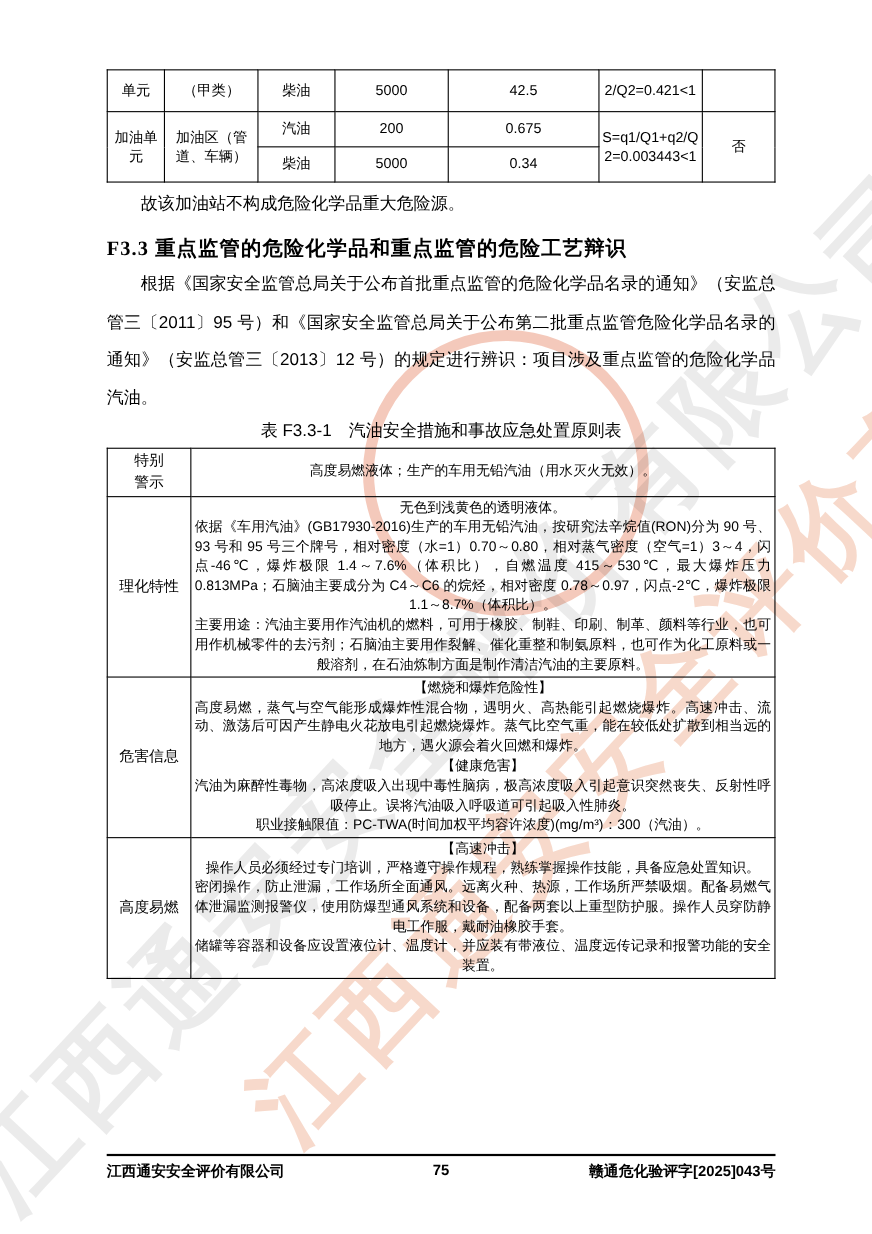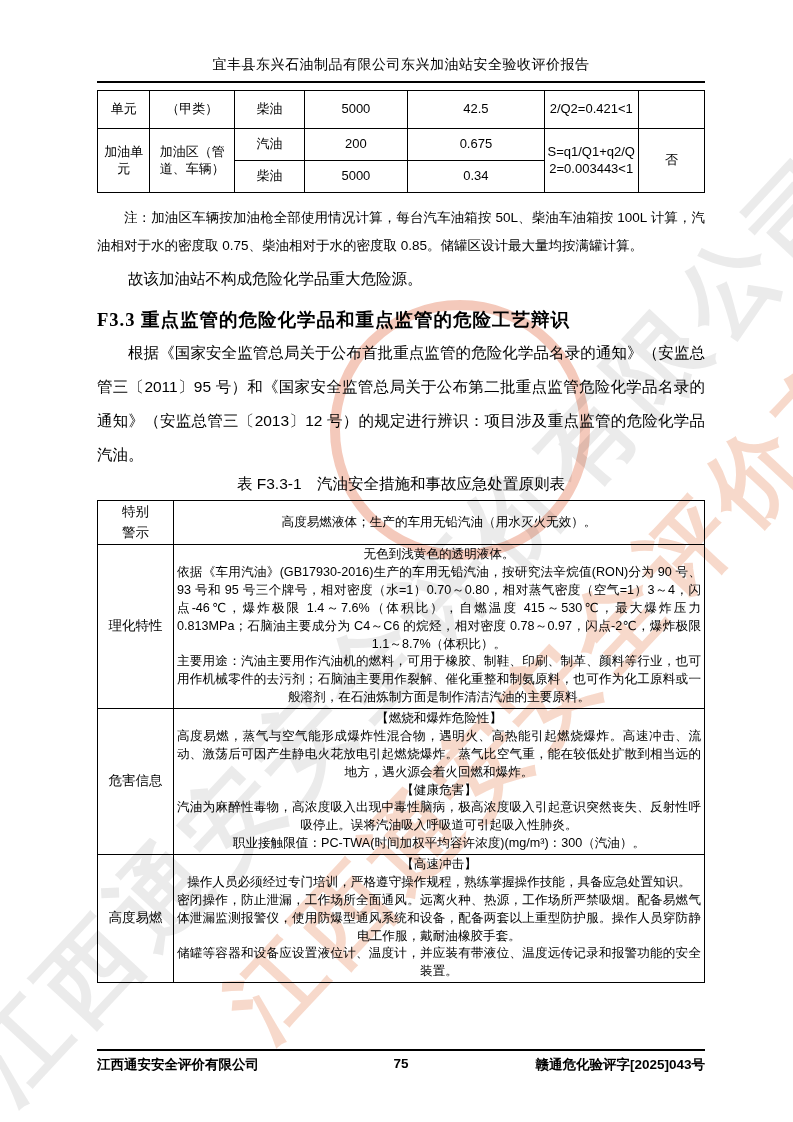--- a/index.html
+++ b/index.html
@@ -57,21 +57,20 @@
 </head>
 <body>
 
 <div class="page">
 
   <div class="wm wm-diag-gray">江西通安安全评价有限公司</div>
   <div class="wm wm-stamp-ring"></div>
 
   <div class="content">
 
-    <div class="doc-header">宜丰县东兴石油制品有限公司东兴加油站安全验收评价报告</div>
 
     <table class="unit-table">
       <colgroup>
         <col style="width:50px">
           <col style="width:81px">
           <col style="width:66px">
         <col style="width:99px">
           <col style="width:130px">
           <col style="width:90px">
         <col style="width:63px">
@@ -96,21 +95,20 @@
             <td rowspan="2">否</td>
           </tr>
           <tr>
             <td>柴油</td>
             <td>5000</td>
             <td>0.34</td>
           </tr>
         </tbody>
     </table>
 
-    <p class="note-para">注：加油区车辆按加油枪全部使用情况计算，每台汽车油箱按 50L、柴油车油箱按 100L 计算，汽油相对于水的密度取 0.75、柴油相对于水的密度取 0.85。储罐区设计最大量均按满罐计算。</p>
     <p class="conclusion-para">故该加油站不构成危险化学品重大危险源。</p>
 
     <div class="h1">F3.3  重点监管的危险化学品和重点监管的危险工艺辩识</div>
     <p class="intro-para">根据《国家安全监管总局关于公布首批重点监管的危险化学品名录的通知》（安监总管三〔2011〕95 号）和《国家安全监管总局关于公布第二批重点监管危险化学品名录的通知》（安监总管三〔2013〕12 号）的规定进行辨识：项目涉及重点监管的危险化学品汽油。</p>
 
     <div class="table-caption">表 F3.3-1　汽油安全措施和事故应急处置原则表</div>
 
     <table class="safety-table">
       <tbody>
           <tr>

